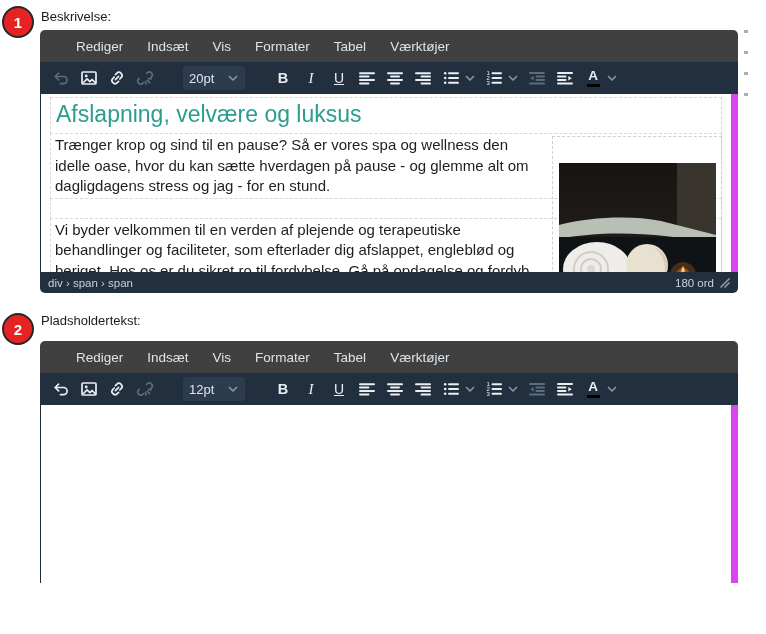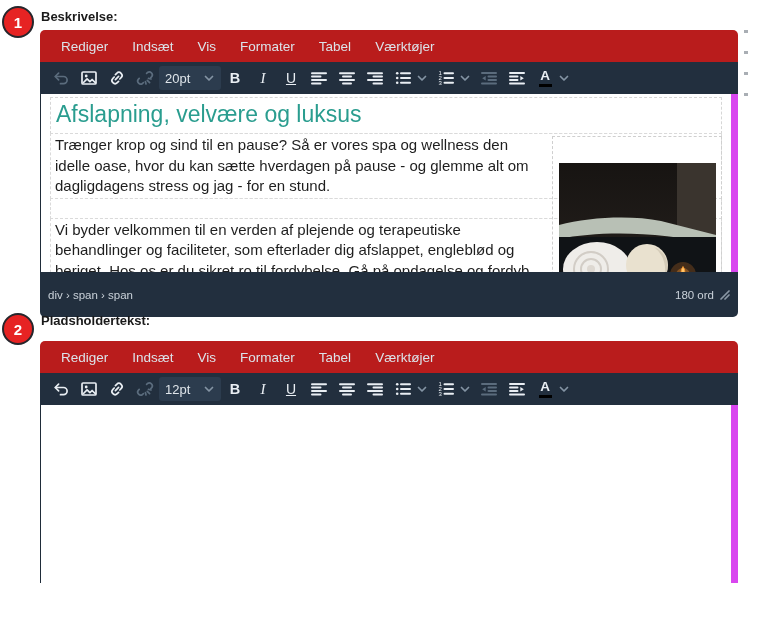--- a/index.html
+++ b/index.html
@@ -10,49 +10,49 @@
   }
   
   .badge{
     position:absolute;left:2px;width:32px;height:32px;border-radius:50%;
     background:#e62323;border:2.5px solid #26262c;box-sizing:border-box;
     color:#fff;font-weight:bold;font-size:15px;
     display:flex;align-items:center;justify-content:center;
   }
   #badge1{top:6px}
   #badge2{top:313px}
-  .sec-label{position:absolute;left:41px;font-size:13px;font-weight:bold;color:#1a1a1a}
+  .sec-label{position:absolute;left:41px;font-size:13px;font-weight:normal;color:#1a1a1a}
   #label1{top:9px}
   #label2{top:313px}
 
   
   .editor{position:absolute;left:40px;width:698px}
   #editor1{top:30px}
   #editor2{top:341px}
 
   .menubar{
-    height:32px;background:#b91c1c;display:flex;align-items:center;
-    padding-left:9px;border-radius:5px 5px 0 0;
+    height:32px;background:#404040;display:flex;align-items:center;
+    padding-left:24px;border-radius:5px 5px 0 0;
   }
   .menu-item{padding:4px 12px;font-size:13.5px;color:#dce3e9;cursor:pointer;white-space:nowrap}
 
   .toolbar{height:32px;background:#222f3e;display:flex;align-items:center;padding-left:7px}
   .tb-btn{
     height:26px;min-width:24px;display:flex;align-items:center;justify-content:center;
     margin:0 2px;color:#e9eef3;cursor:pointer;flex-direction:column;
   }
   .dim{color:#5b6c7d}
   .chev{color:#8494a4;min-width:16px;margin-left:-3px}
   svg.ic{display:block}
   .ic path,.ic line,.ic polyline,.ic rect,.ic circle{stroke:currentColor;fill:none;stroke-width:1.7;stroke-linecap:round;stroke-linejoin:round}
   .ic .fill{fill:currentColor;stroke:none}
   .ic .thick{stroke-width:2}
   .ic text{fill:currentColor;stroke:none}
   .fs-box{
-    width:62px;height:24px;background:#2c3c4e;border-radius:3px;margin:0 0;
+    width:62px;height:24px;background:#2c3c4e;border-radius:3px;margin:0 24px;
     display:flex;align-items:center;justify-content:space-between;
     padding:0 6px;box-sizing:border-box;color:#dfe5ea;font-size:13px;cursor:pointer;
   }
   .btn-b{font-weight:700;font-size:14.5px}
   .btn-i{font-style:italic;font-family:"Liberation Serif",serif;font-size:15px}
   .btn-u{text-decoration:underline;font-size:14px}
   .btn-a{font-weight:700;font-size:13.5px;line-height:1}
   .fc-bar{width:13px;height:3px;background:#000;margin-top:1px}
 
   .content{
@@ -67,21 +67,21 @@
   .img-wrap{
     float:right;width:170px;height:360px;border:1px dashed #cfcfcf;
     box-sizing:border-box;margin:2px 0 0 10px;padding:26px 0 0 6px;
   }
   .para{line-height:20.5px;border:1px dashed #dadada;padding:1px 4px;margin-top:-1px}
   .para-empty{height:19px;border:1px dashed #dadada;margin-top:-1px}
 
   .statusbar{
     height:21px;background:#222f3e;border-radius:0 0 5px 5px;
     display:flex;align-items:center;justify-content:space-between;
-    padding:12px 8px;font-size:11.5px;color:#c9d1d9;
+    padding:0 8px;font-size:11.5px;color:#c9d1d9;
   }
   .wc{display:flex;align-items:center;gap:6px}
   .grip{color:#8b98a5}
 
   .edge-dash{position:absolute;left:744px;width:4px;height:3px;background:#a9aeb4}
 </style>
 </head>
 <body>
 
 <div class="badge" id="badge1">1</div>

